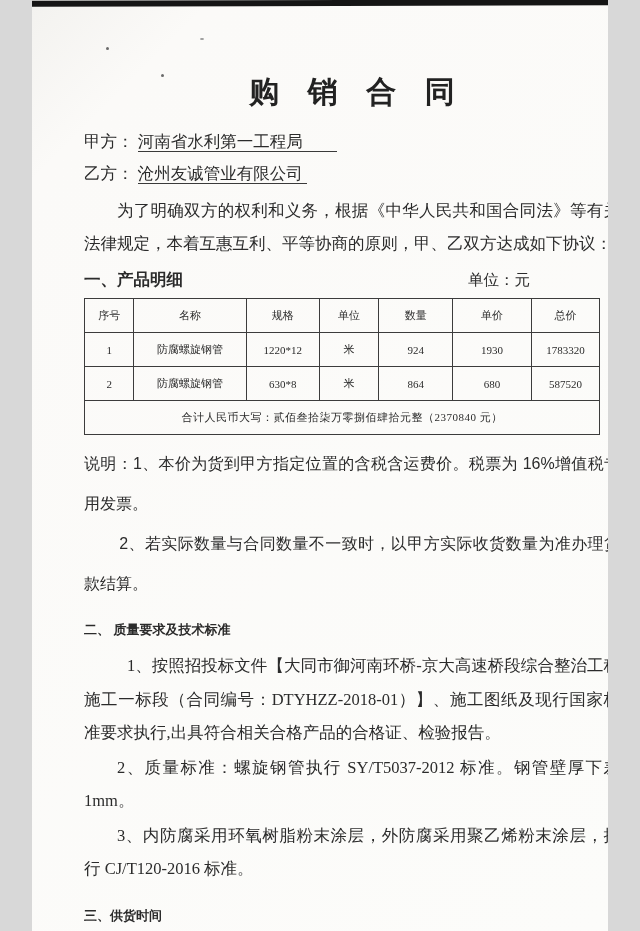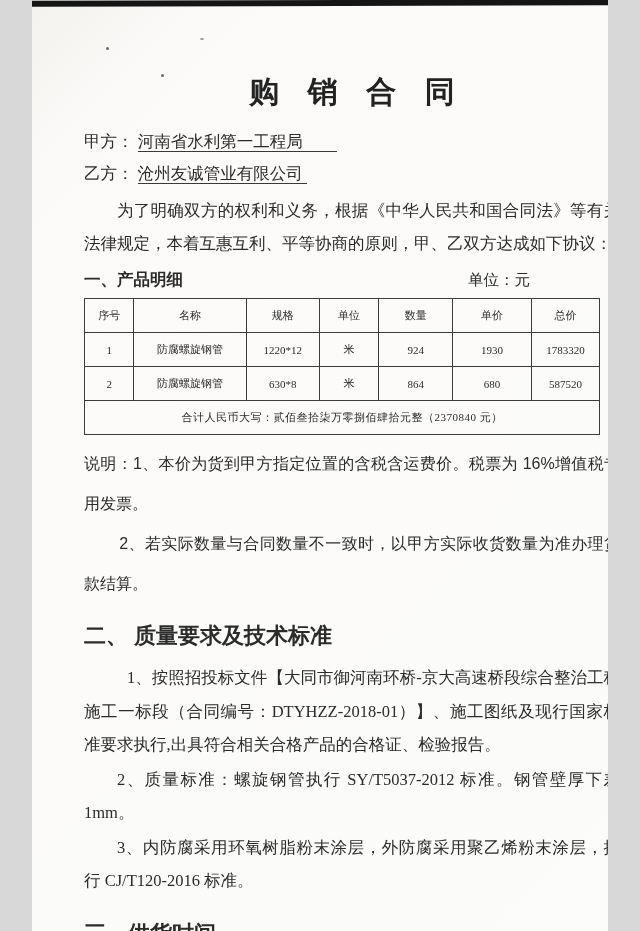--- a/index.html
+++ b/index.html
@@ -26,21 +26,21 @@
   .sec1-title{font-weight:700;}
   .unit-note{padding-right:90px;font-size:15.5px;}
   table.products{margin-top:7px;width:516px;border-collapse:collapse;table-layout:fixed;}
   table.products td{border:1.4px solid #3c3c3c;height:33px;text-align:center;
     font-size:11px;padding:0 2px;overflow:hidden;white-space:nowrap;}
   td.total-cell{font-size:16.5px;letter-spacing:0.5px;}
   .notes{margin-top:9px;font-size:16px;font-weight:400;
     font-family:"Liberation Sans","DejaVu Sans",sans-serif;}
   .note-line{line-height:40px;text-align:justify;}
   .note-line.indent{text-indent:2.2em;}
-  .sec-heading{margin-top:17px;font-size:22px;font-weight:700;
+  .sec-heading{margin-top:17px;font-size:13px;font-weight:700;
     font-family:"Liberation Sans","DejaVu Sans",sans-serif;}
   .body-par{margin:0;font-size:16.5px;line-height:33.5px;text-align:justify;}
   .body-par.first{margin-top:10px;text-indent:2.6em;}
   .body-par.item{text-indent:2em;margin-top:1px;}
   .stamp{position:absolute;left:594px;top:681px;width:106px;height:106px;
     border:3px solid rgba(219,92,101,0.75);border-radius:50%;
     background:radial-gradient(circle,rgba(236,150,155,0.10) 55%,rgba(236,150,155,0.22) 100%);}
   .stamp span{position:absolute;color:rgba(200,62,72,0.82);
     font-family:"Liberation Sans","DejaVu Sans",sans-serif;font-weight:600;}
   .stamp-arc{left:19px;top:13px;transform:rotate(44deg);font-size:15px;letter-spacing:3px;}

